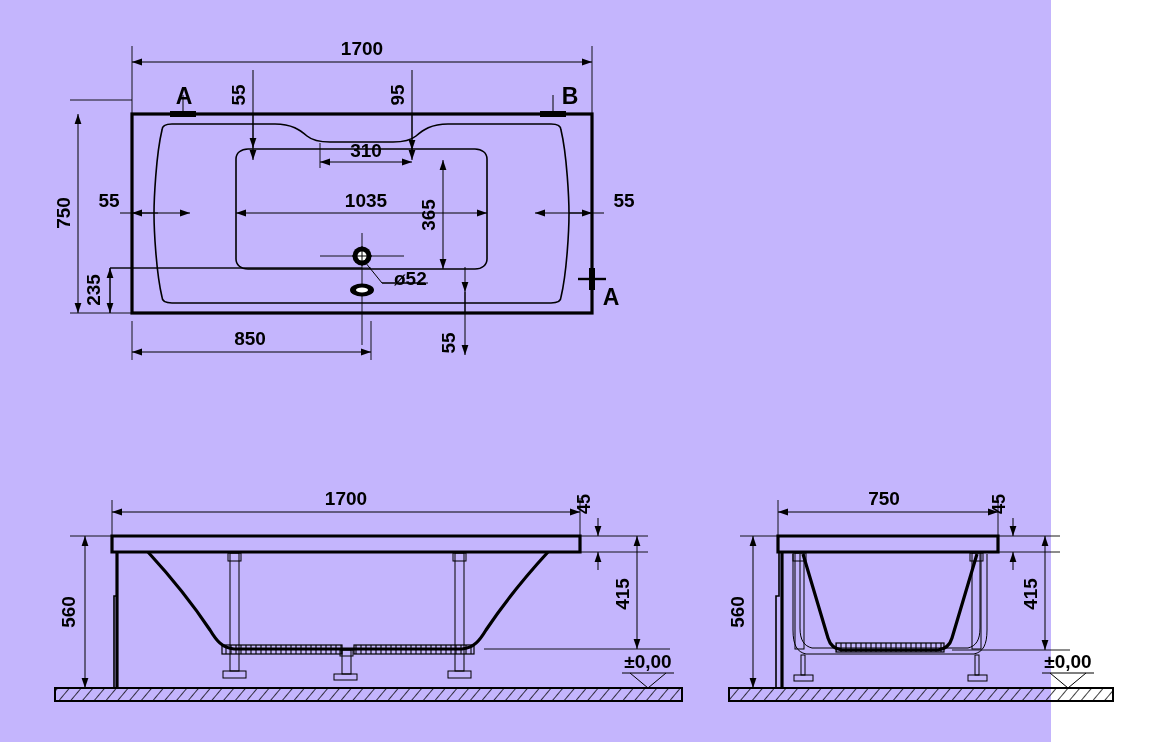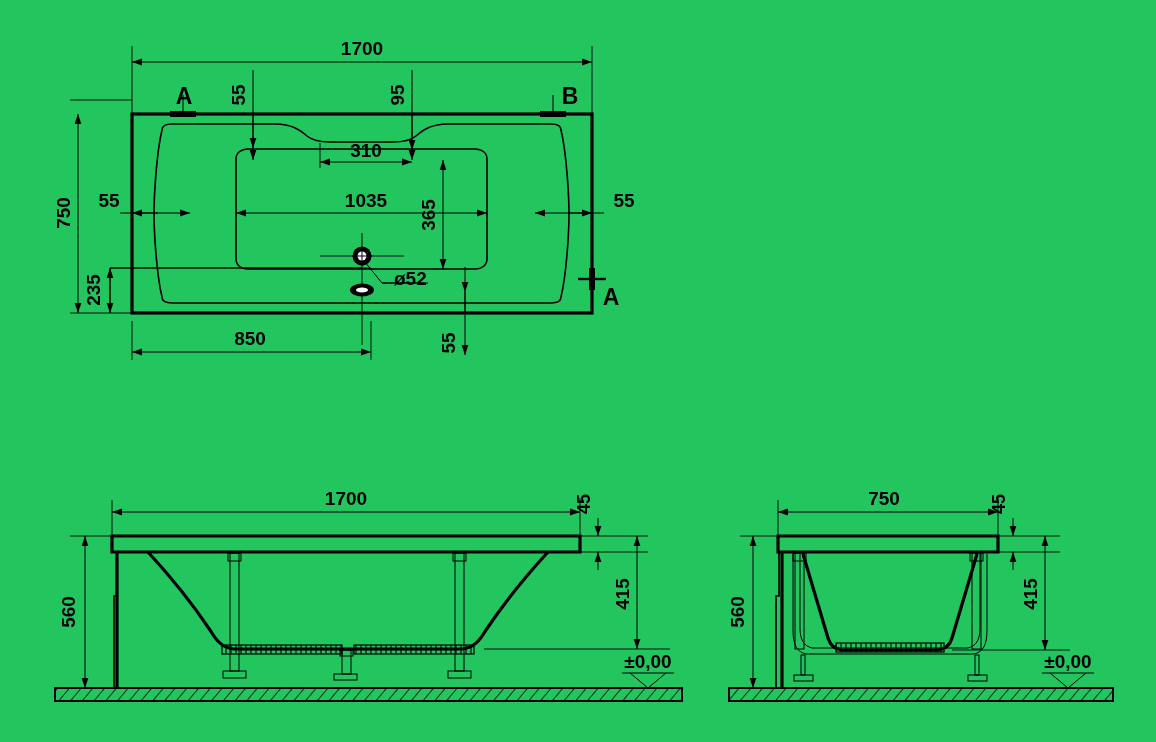--- a/index.html
+++ b/index.html
@@ -9,23 +9,24 @@
   }
   body {
     width: 1156px;
     height: 742px;
     font-family: "Liberation Sans", sans-serif;
     color: #000000;
     overflow: hidden;
   }
   #drawing-root {
     position: relative;
-    width: 1156px;
+    width: 1023px;
     height: 742px;
-    background: #22c55e;
+    background: #c4b5fd;
+    padding-left: 28px;
   }
   svg.sheet {
     position: absolute;
     top: 0;
     left: 0;
     width: 1156px;
     height: 742px;
   }
   text {
     font-family: "Liberation Sans", sans-serif;

